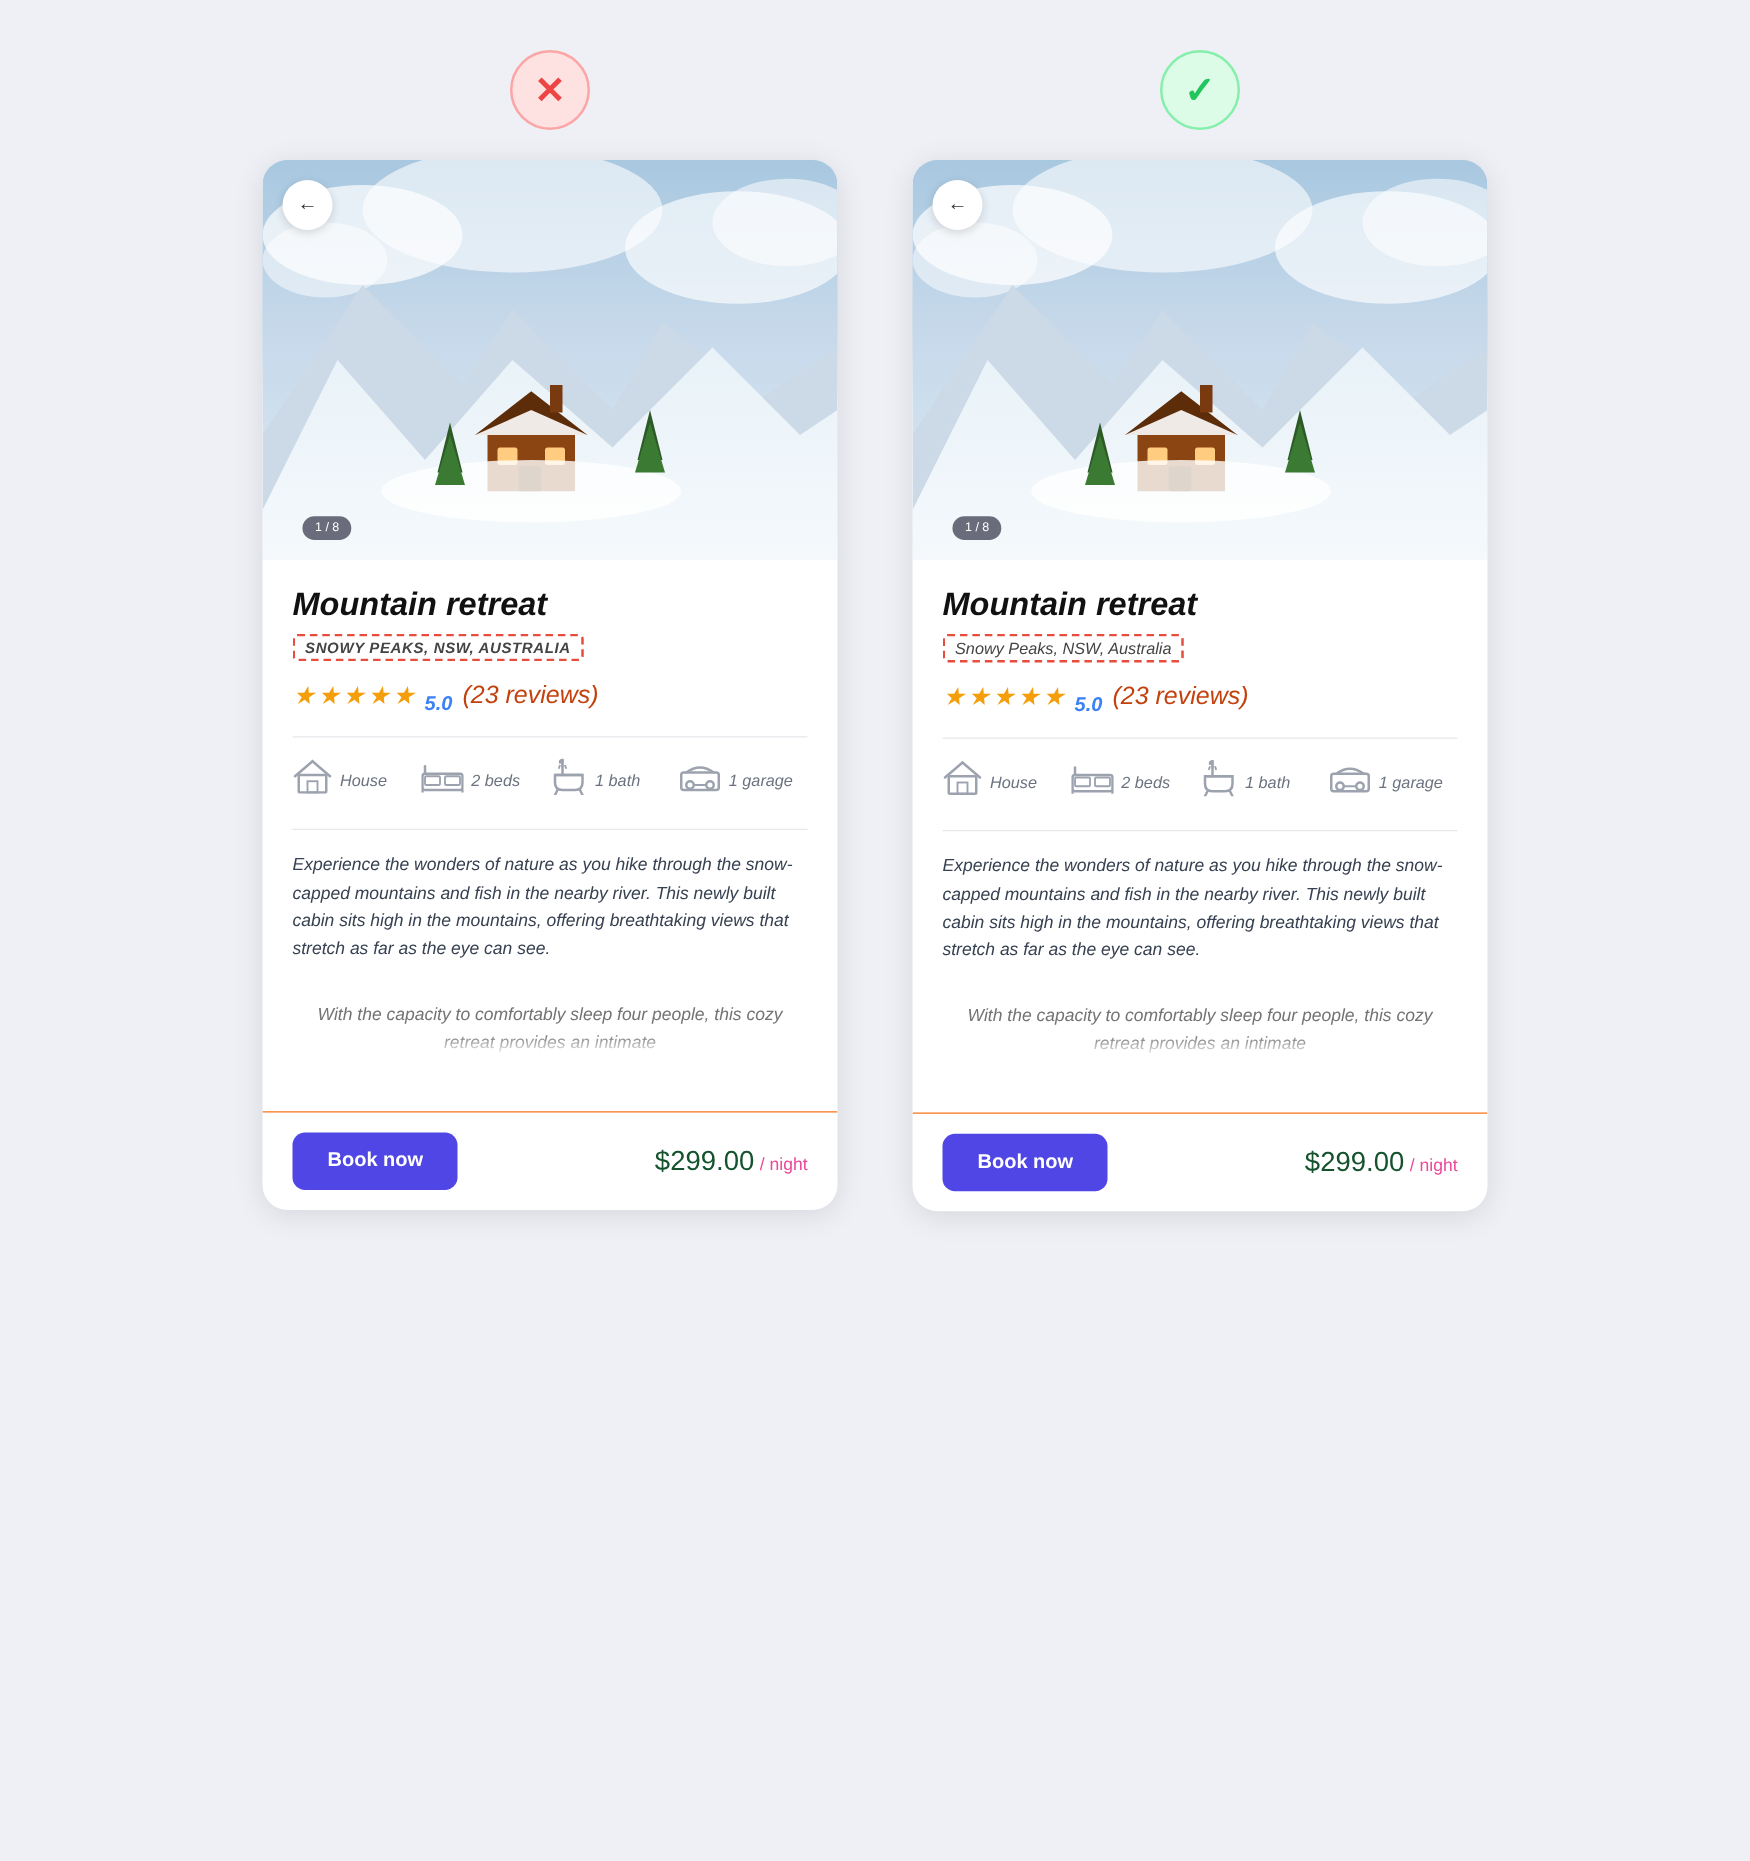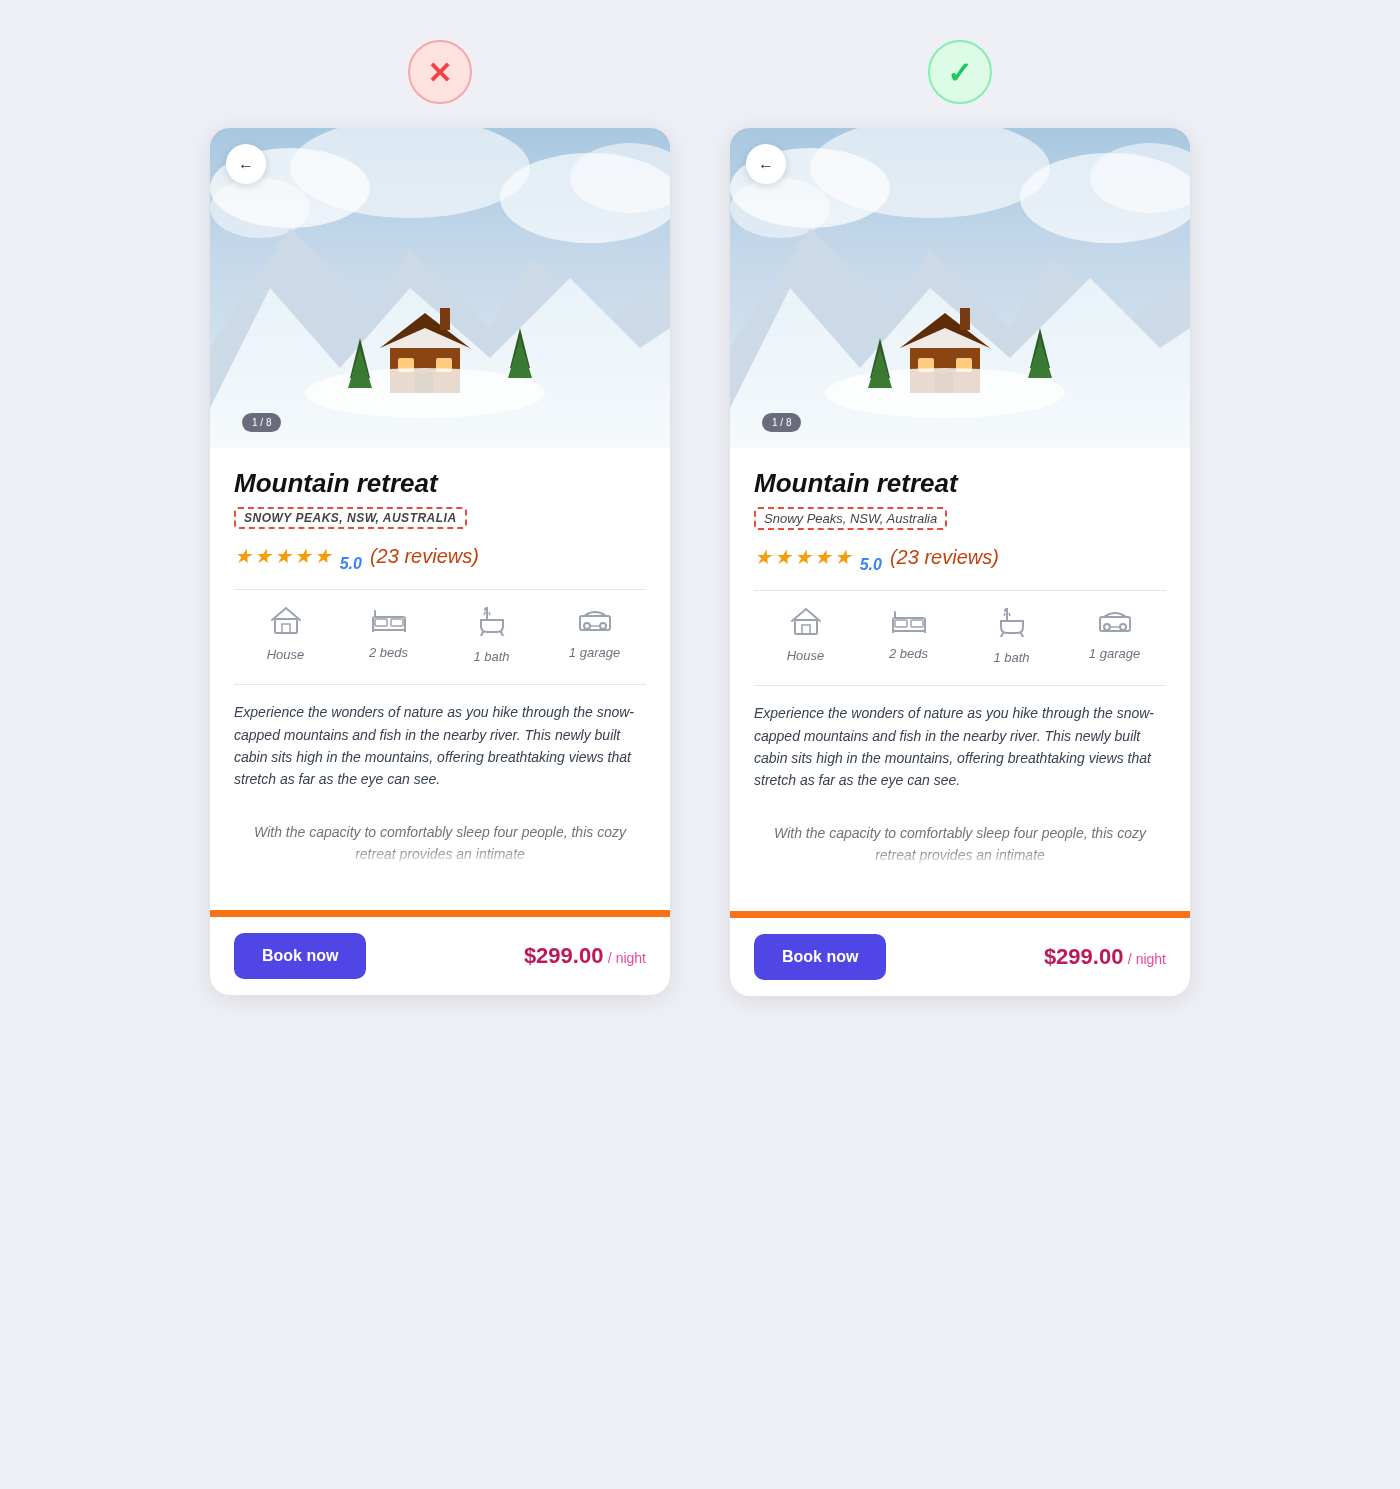--- a/index.html
+++ b/index.html
@@ -166,21 +166,21 @@
       background: #e5e7eb;
       margin-bottom: 16px;
     }
     .amenities-row {
       display: flex;
       justify-content: space-between;
       margin-bottom: 20px;
     }
     .amenity {
       display: flex;
-      flex-direction: column;
+      flex-direction: row;
       align-items: center;
       gap: 6px;
       flex: 1;
     }
     .amenity-icon {
       font-size: 26px;
       color: #9ca3af;
     }
     .amenity-label {
       font-size: 13px;
@@ -202,39 +202,39 @@
       margin-bottom: 20px;
       
       -webkit-mask-image: linear-gradient(to bottom, black 60%, transparent 100%);
       mask-image: linear-gradient(to bottom, black 60%, transparent 100%);
     }
     .card-footer {
       display: flex;
       align-items: center;
       justify-content: space-between;
       padding: 16px 24px;
-      border-top: 7px solid #f97316;
+      border-top: 1px solid #f97316;
     }
     .book-btn {
       background: #4f46e5;
       color: white;
       border: none;
       border-radius: 10px;
       padding: 14px 28px;
       font-size: 16px;
       font-weight: 600;
       cursor: pointer;
     }
     .price-block {
       text-align: right;
     }
     .price-amount {
       font-size: 22px;
-      font-weight: 700;
-      color: #be185d;
+      font-weight: 400;
+      color: #14532d;
     }
     .price-per {
       font-size: 14px;
       color: #ec4899;
       font-weight: 400;
     }
   </style>
 </head>
 <body>
 

